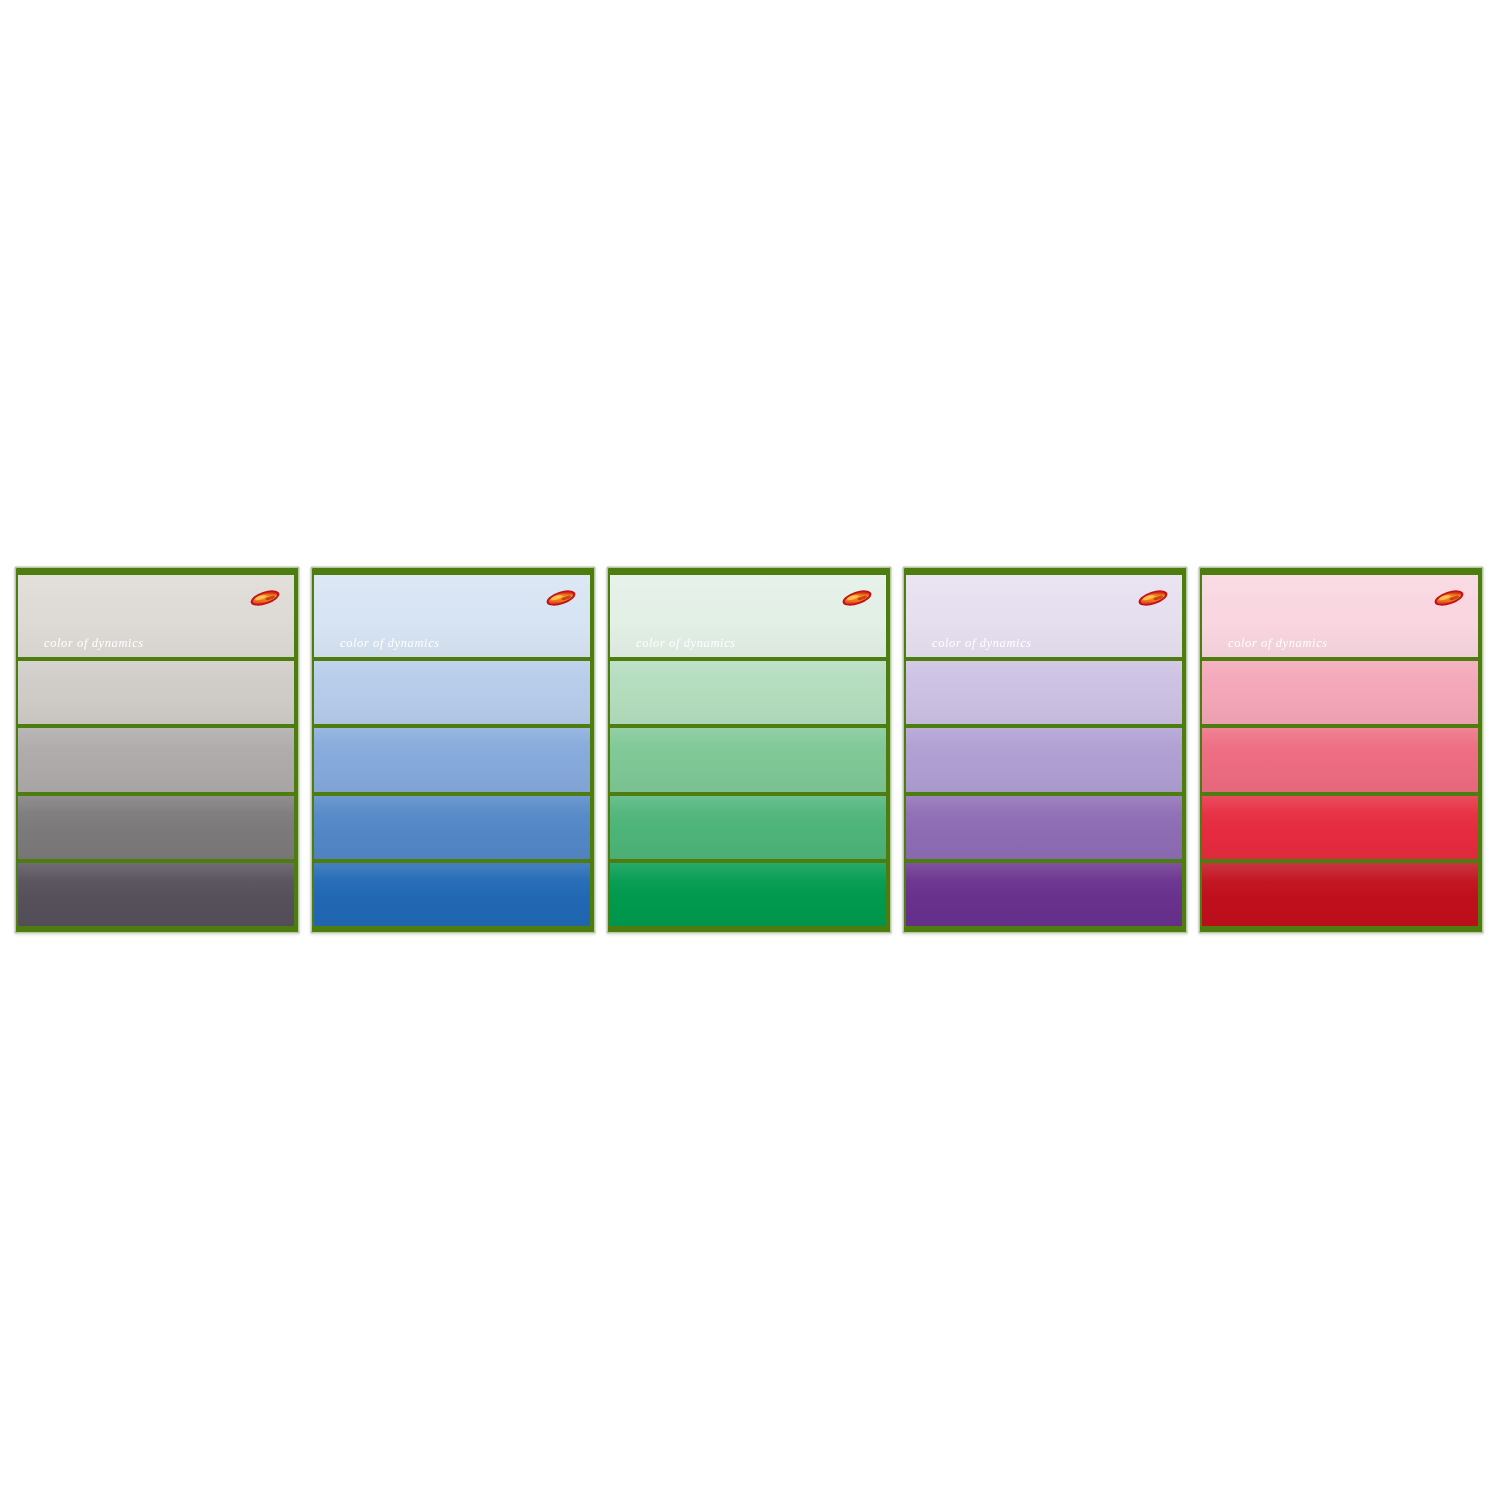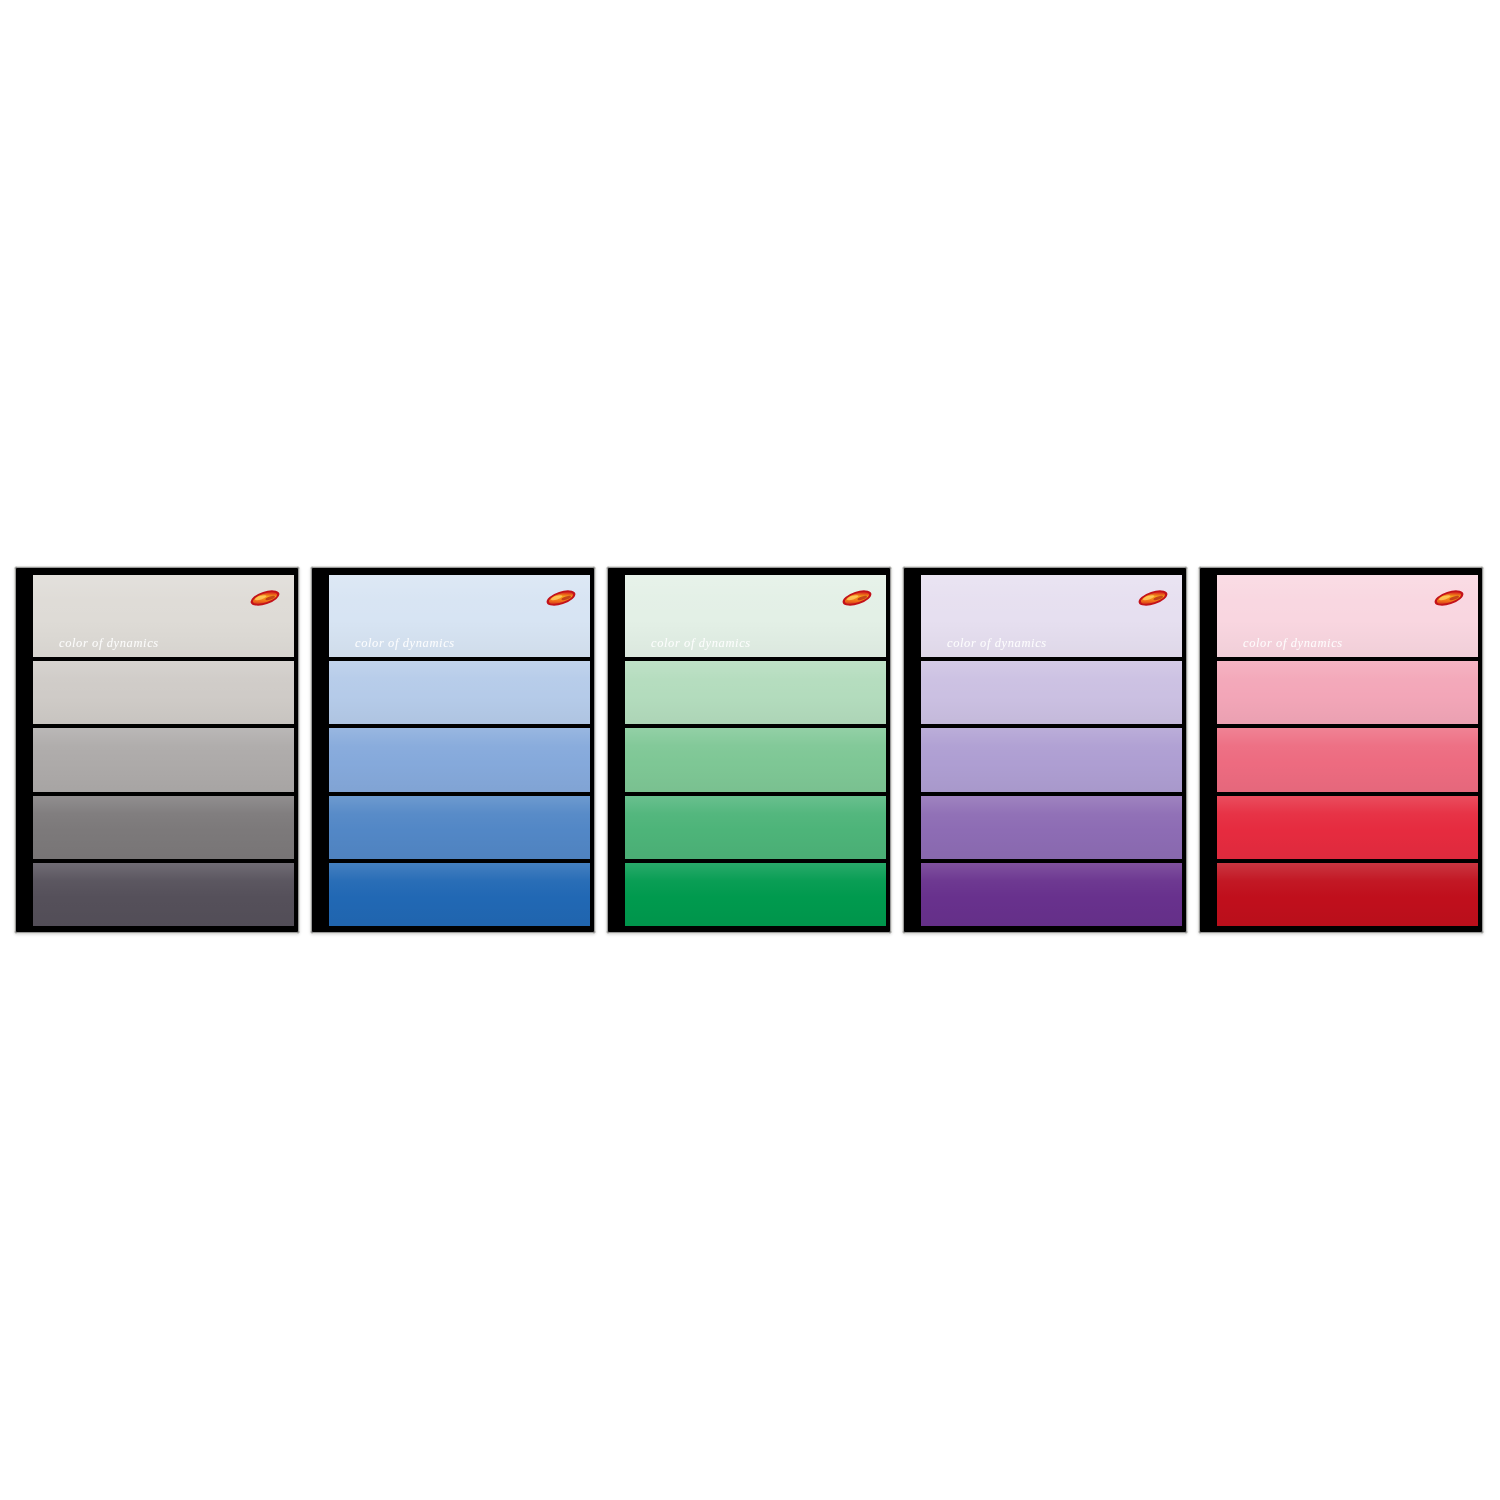--- a/index.html
+++ b/index.html
@@ -29,29 +29,29 @@
     width: 1472px;
     height: 370px;
     display: flex;
     gap: 10px;
   }
 
   .card {
     position: relative;
     width: 286px;
     height: 368px;
-    background: #000000;
+    background: #4d7c0f;
     border: 1px solid #dcdcd8;
     border-radius: 3px;
     box-shadow: 0 1px 3px rgba(0,0,0,0.13), 0 0 0 1px rgba(255,255,255,0.6) inset;
     box-sizing: border-box;
     overflow: hidden;
     display: flex;
     flex-direction: column;
-    padding: 8px 5px 7px 18px;
+    padding: 8px 5px 7px 3px;
   }
 
   
   .bands {
     position: relative;
     flex: 1 1 auto;
     display: flex;
     flex-direction: column;
     gap: 4px;
   }

